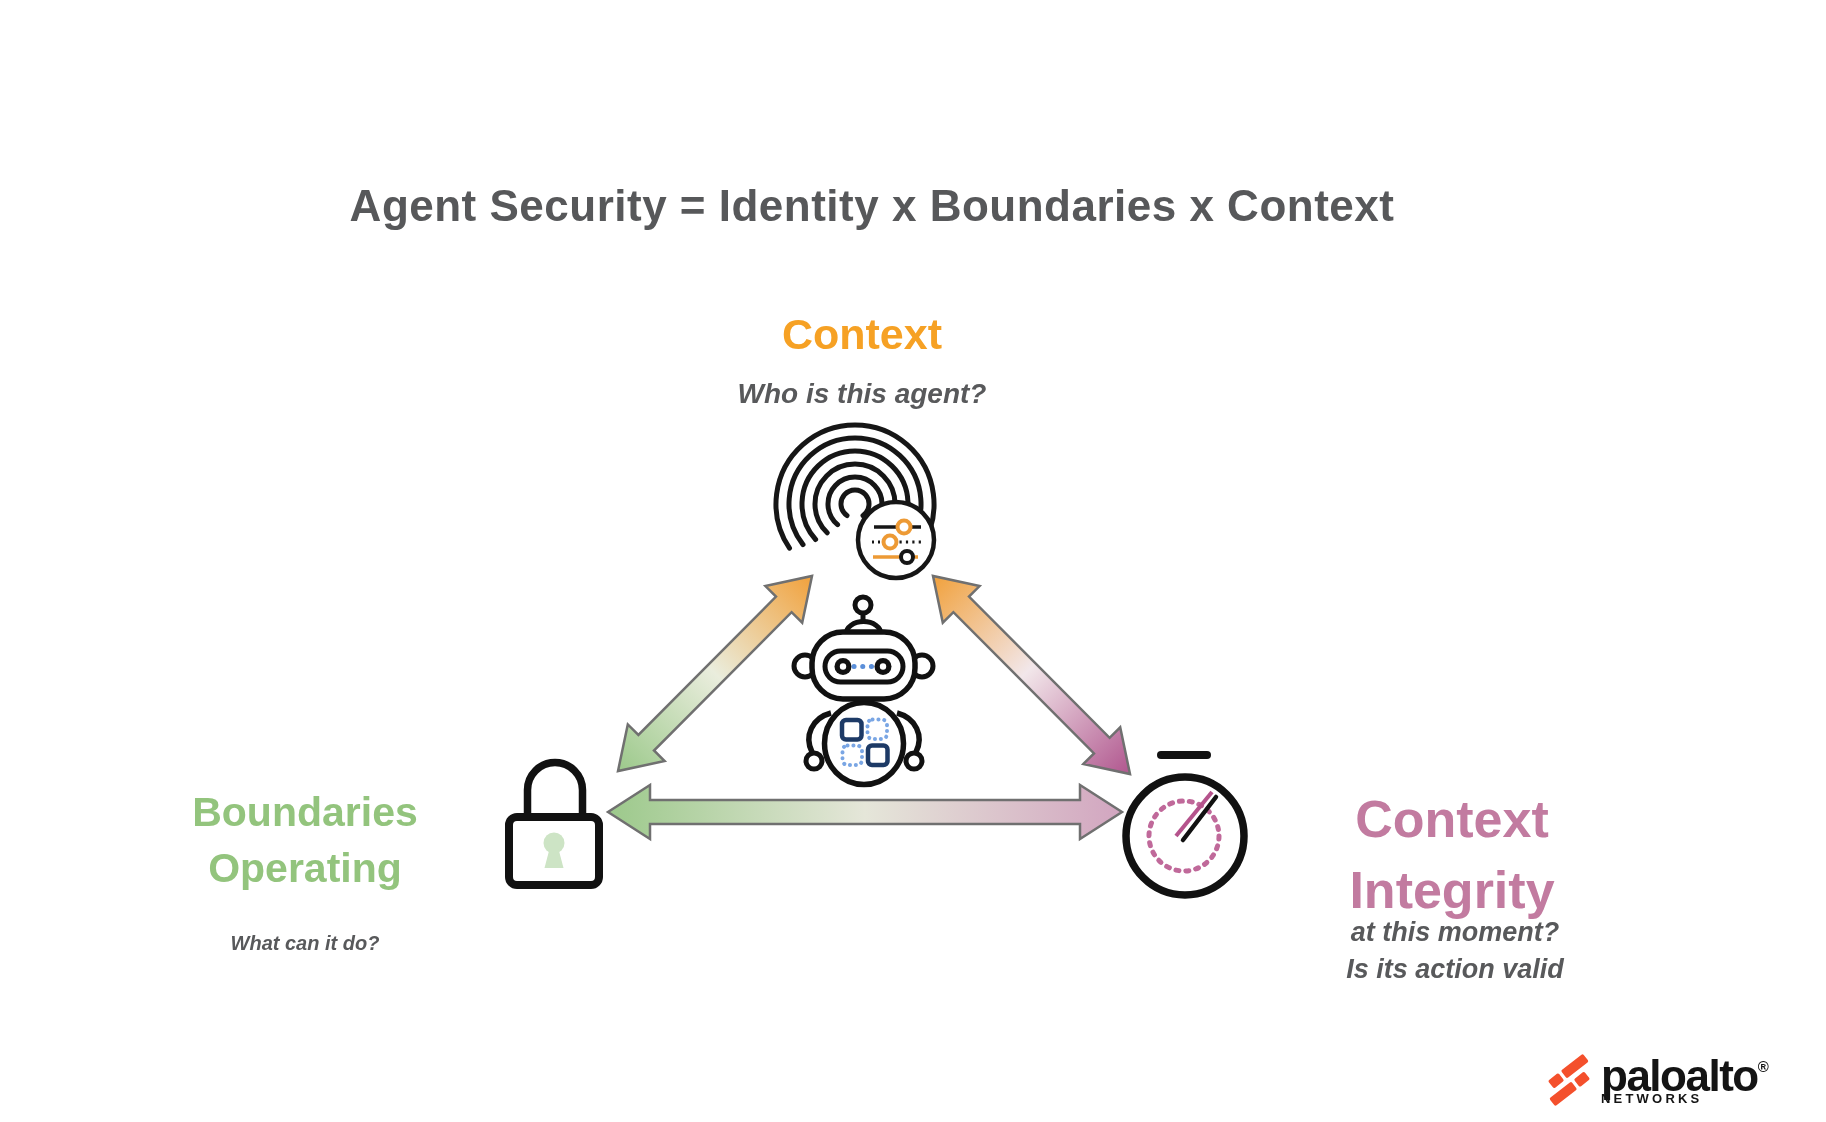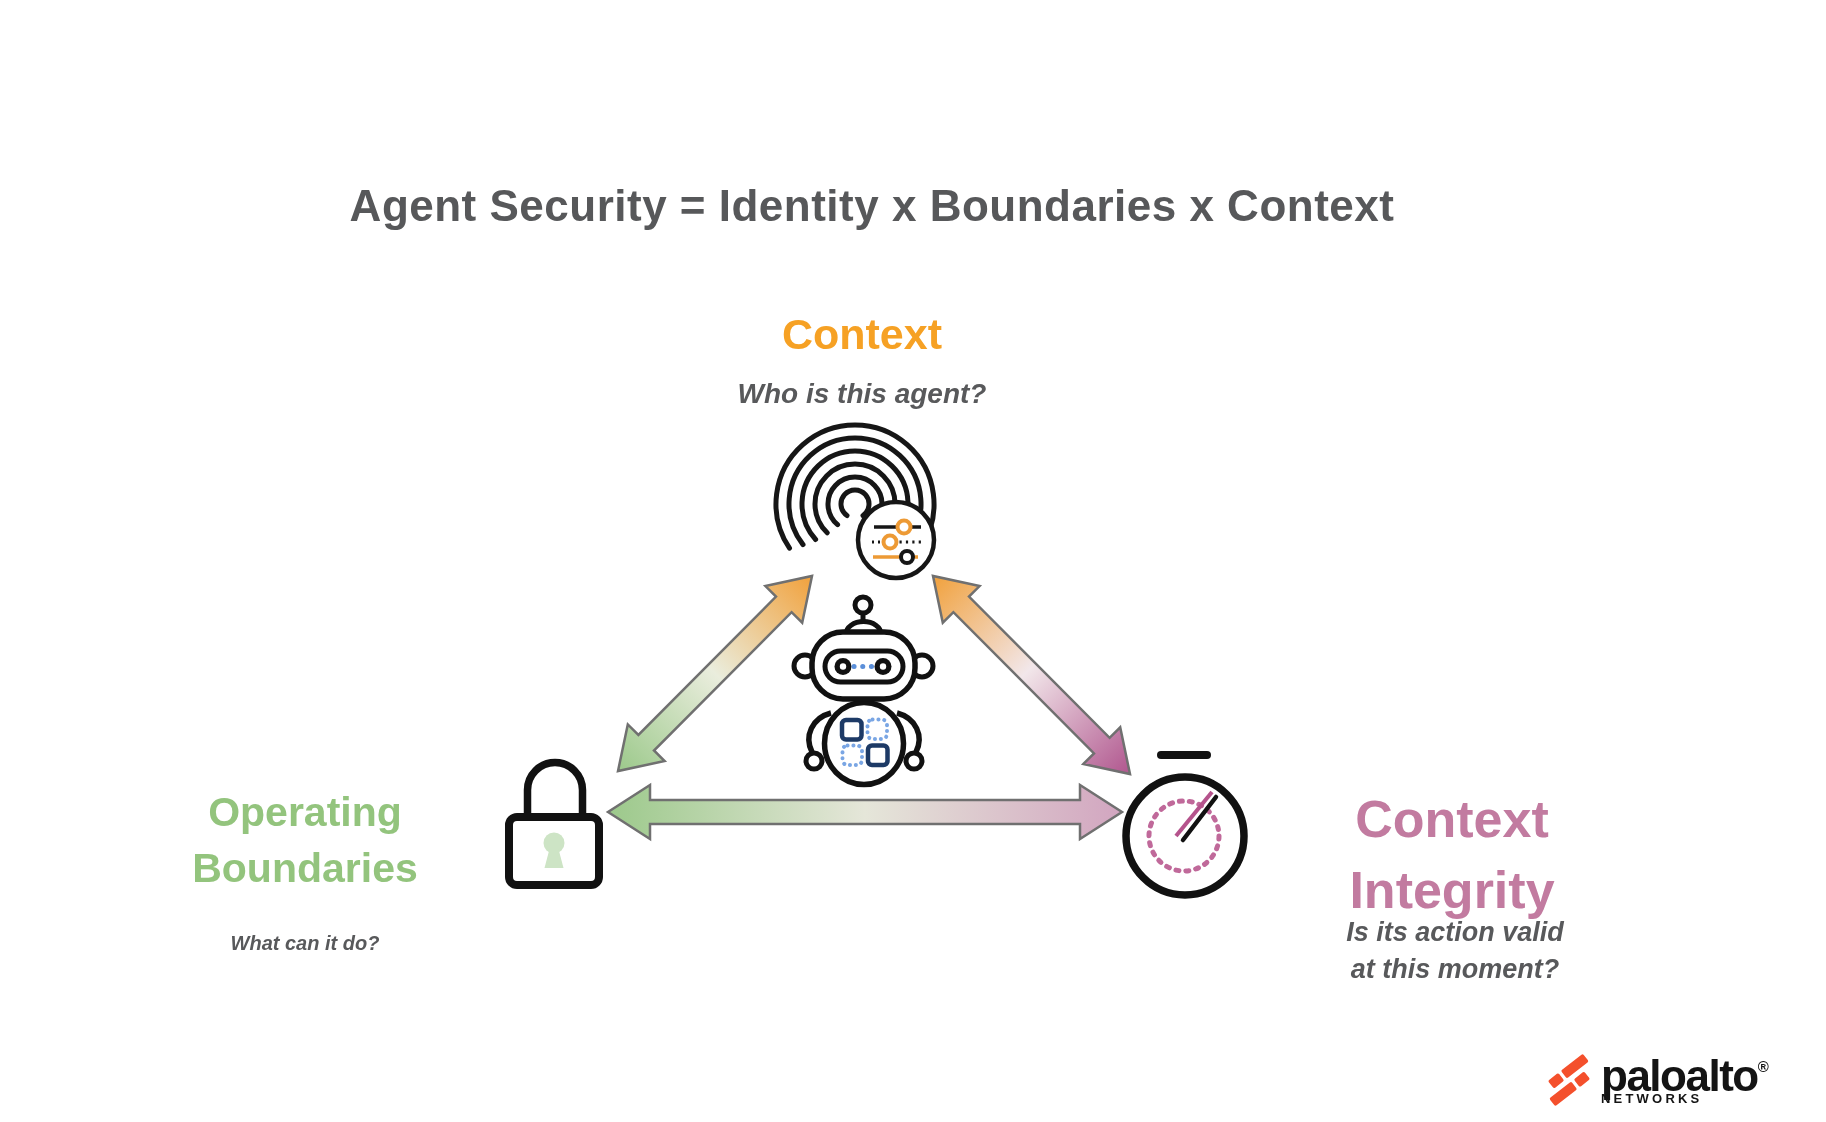--- a/index.html
+++ b/index.html
@@ -135,32 +135,32 @@
       <rect x="5" y="3" width="16" height="12" rx="2"></rect>
     </g>
   </svg>
 
   <div class="slide-title">Agent Security = Identity x Boundaries x Context</div>
 
   <div class="node-label identity-label">Context</div>
   <div class="question identity-q">Who is this agent?</div>
 
   <div class="node-label ob-label">
+    <div>Boundaries</div>
     <div>Operating</div>
-    <div>Boundaries</div>
   </div>
   <div class="question ob-q">What can it do?</div>
 
   <div class="node-label ci-label">
     <div>Context</div>
     <div>Integrity</div>
   </div>
   <div class="question ci-q">
+    <div>at this moment?</div>
     <div>Is its action valid</div>
-    <div>at this moment?</div>
   </div>
 
   <div class="logo">
     <div class="logo-name"><span>paloalto</span><span class="logo-reg">®</span></div>
     <div class="logo-networks">NETWORKS</div>
   </div>
 
 </div>
 
 </body></html>

